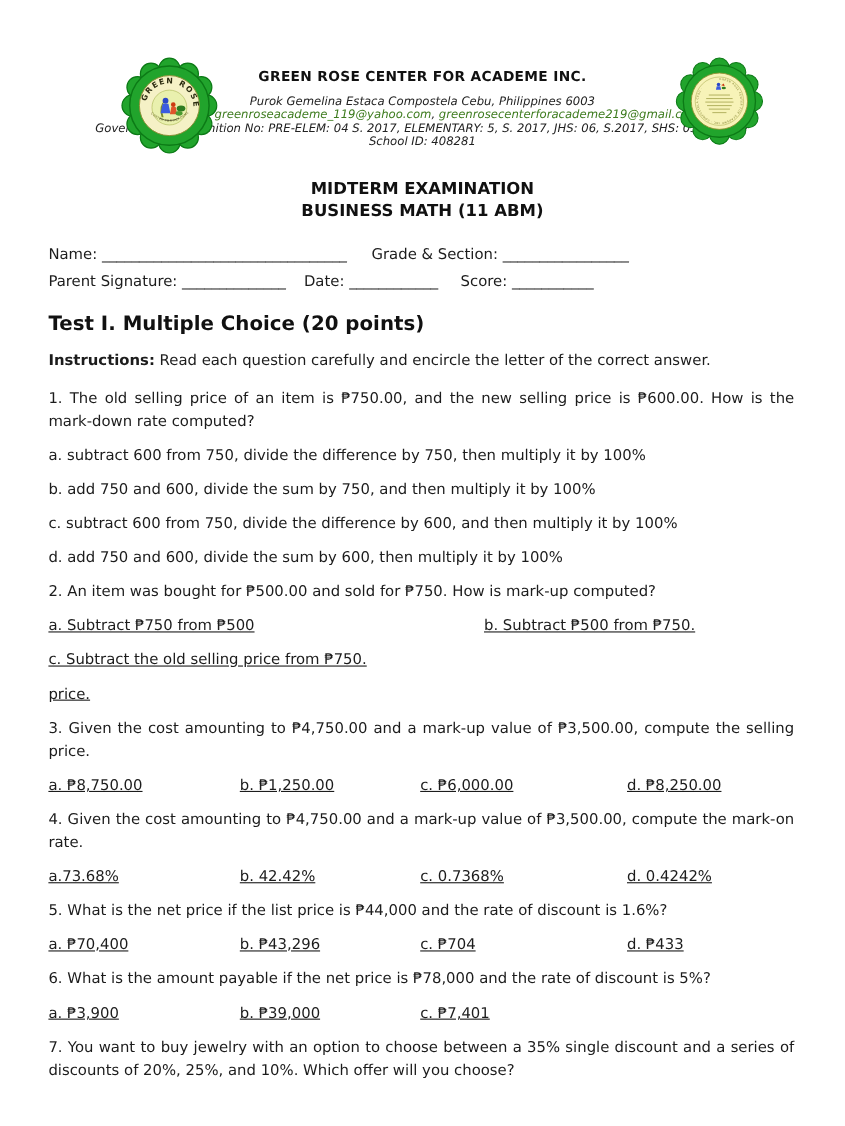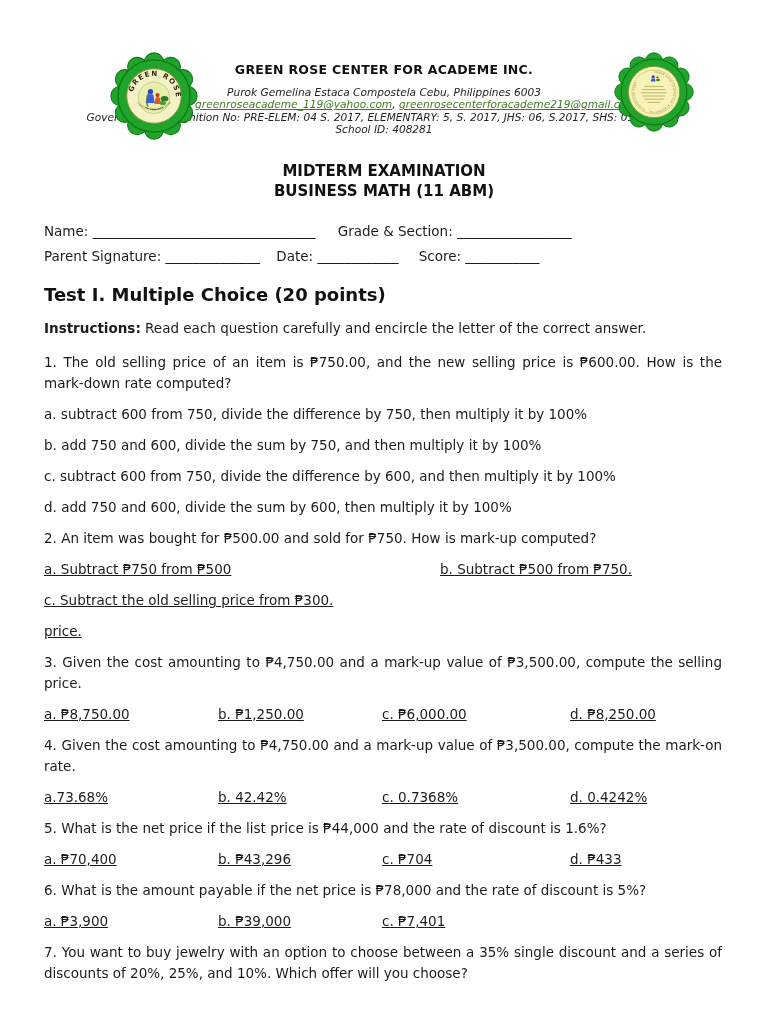--- a/index.html
+++ b/index.html
@@ -11,21 +11,21 @@
     color: #1c1c1c;
     overflow: hidden;
   }
   .page { position: relative; width: 768px; height: 1024px; background: #fff; }
 
   
   .header { position: relative; padding-top: 62px; text-align: center; height: 140px; }
   .school-name { font-size: 12.5px; font-weight: bold; letter-spacing: .3px; color: #111; }
   .header-sub { font-style: italic; font-size: 10.6px; line-height: 12.4px; margin-top: 9px; color: #222; }
   .header-sub .line { white-space: nowrap; }
-  a.hlink, .hlink { color: #3d7b1e; text-decoration: underline; cursor: pointer; }
+  a.hlink, .hlink { color: #3d7b1e; cursor: pointer; }
   .logo { position: absolute; z-index: 2; }
   .logo-left  { left: 110px; top: 50px; width: 88px;  height: 92px; }
   .logo-right { left: 614px; top: 42px; width: 80px;  height: 100px; }
 
   
   .doc-title { text-align: center; margin-top: 21px; font-weight: bold; font-size: 15px; line-height: 20px; color: #111; }
 
   
   .content { width: 678px; margin-left: 44px; font-size: 13.5px; }
   .field-row { margin-top: 22px; white-space: nowrap; }
@@ -181,21 +181,21 @@
           <p class="opt">c. subtract 600 from 750, divide the difference by 600, and then multiply it by 100%</p>
           <p class="opt">d. add 750 and 600, divide the sum by 600, then multiply it by 100%</p>
         </div>
         <div class="q-block">
           <p class="q-text">2. An item was bought for ₱500.00 and sold for ₱750. How is mark-up computed?</p>
           <div class="opt-line">
             <span class="g2c0">a. Subtract ₱750 from ₱500</span>
             <span class="g2c1">b. Subtract ₱500 from ₱750.</span>
           </div>
           <div class="opt-line">
-            <span class="g2c0">c. Subtract the old selling price from ₱300.</span>
+            <span class="g2c0">c. Subtract the old selling price from ₱750.</span>
           </div>
           <div class="opt-line">
             <span class="g2c1">price.</span>
           </div>
         </div>
         <div class="q-block">
           <p class="q-text">3. Given the cost amounting to ₱4,750.00 and a mark-up value of ₱3,500.00, compute the selling price.</p>
           <div class="opt-line">
             <span class="c0">a. ₱8,750.00</span>
             <span class="c1">b. ₱1,250.00</span>

